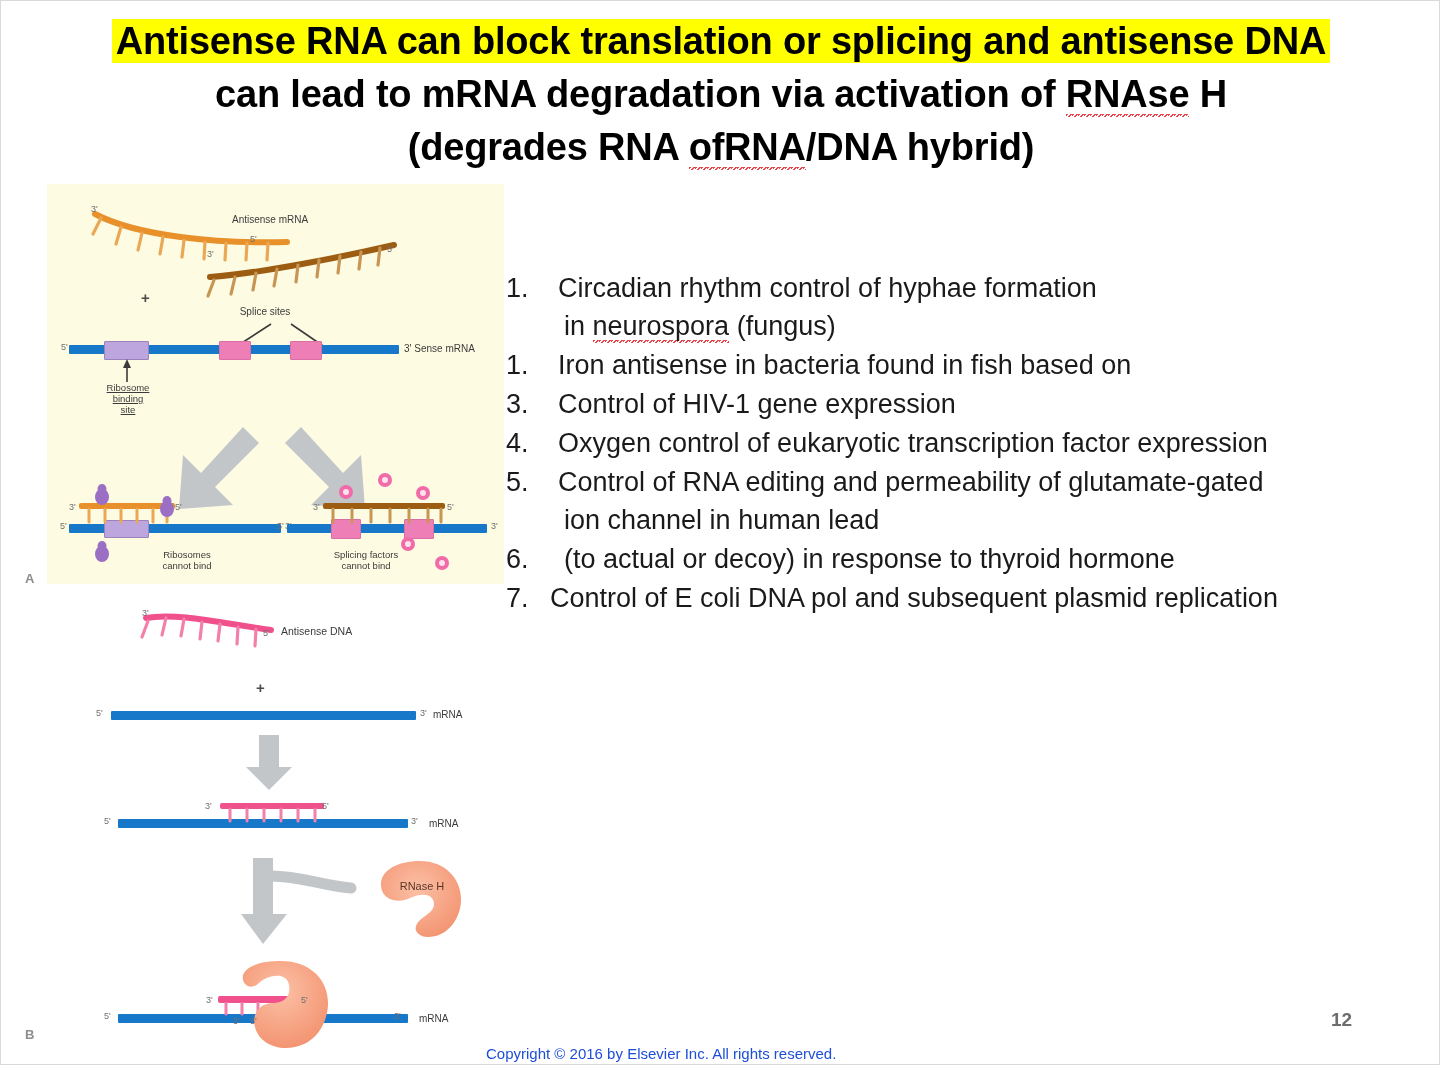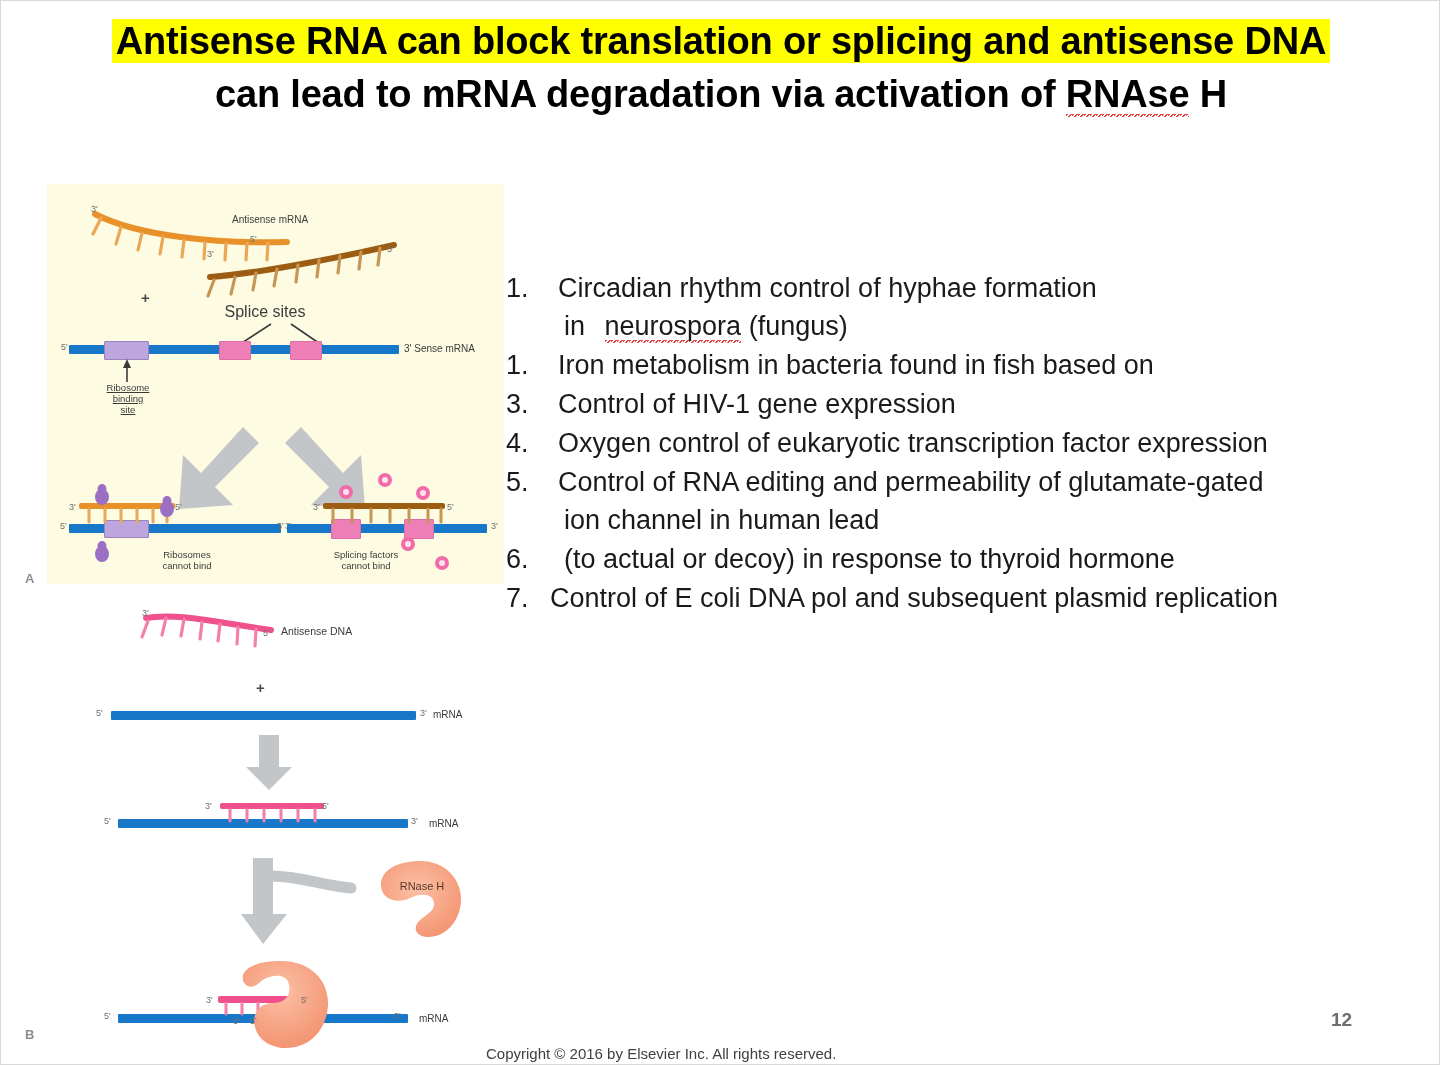--- a/index.html
+++ b/index.html
@@ -58,21 +58,20 @@
   }
   .num.tight{width:44px;flex:0 0 44px;}
   .txt{flex:1;}
   .txt .cont{display:block;padding-left:6px;}
   .sq{
     background-image:repeating-linear-gradient(125deg,#e8444a 0 1.6px,transparent 1.6px 3.2px);
     background-repeat:repeat-x;
     background-size:6px 3px;
     background-position:0 100%;
     padding-bottom:2px;
-    margin-left:12px;
   }
 
   
   .panelA{
     position:absolute;left:46px;top:183px;width:457px;height:400px;
     background:#fdfbe2;
   }
   .panelA-letter{
     position:absolute;left:24px;top:570px;
     font-size:13px;color:#8d8d8d;font-weight:bold;
@@ -109,53 +108,54 @@
     position:absolute;font-size:15px;color:#4a4a4a;font-weight:bold;
   }
 
   
   .ribo{position:absolute;}
   .sf{position:absolute;border-radius:50%;}
 
   
   .copyright{
     position:absolute;left:485px;top:1044px;
-    font-size:15px;color:#404040;
+    font-size:15px;color:#1d4ed8;
     font-family:"Liberation Sans",sans-serif;
   }
   .pagenum{
     position:absolute;left:1330px;top:1008px;
     font-size:19px;color:#6d6d6d;font-weight:bold;
   }
 </style>
 </head>
 <body>
 
 <div class="slide">
 
   <div class="title-block">
     <span class="title-line"><span class="hl">Antisense RNA can block translation or splicing and antisense DNA</span></span>
     <span class="title-line"><span>can lead to mRNA degradation via activation of </span><span class="sq-red">RNAse</span><span> H</span></span>
+    <span class="title-line"><span>(degrades RNA </span><span class="sq-red">ofRNA</span><span>/DNA hybrid)</span></span>
   </div>
 
   <div class="right-col">
     <ul class="olist">
 
       <li>
         <span class="num">1.</span>
         <span class="txt">
           <span>Circadian rhythm control of hyphae formation</span>
           <span class="cont"><span>in </span><span class="sq">neurospora</span><span> (fungus)</span></span>
         </span>
       </li>
 
       <li>
         <span class="num">1.</span>
         <span class="txt">
-          <span>Iron metabolism in bacteria found in fish based on</span>
+          <span>Iron antisense in bacteria found in fish based on</span>
         </span>
       </li>
 
       <li>
         <span class="num">3.</span>
         <span class="txt">
           <span>Control of HIV-1 gene expression</span>
         </span>
       </li>
 
@@ -223,21 +223,21 @@
         <line x1="138" y1="17" x2="136" y2="34"></line>
         <line x1="159" y1="13" x2="157" y2="30"></line>
         <line x1="178" y1="9" x2="176" y2="26"></line>
       </g>
     </svg>
     <span class="tick" style="left:160px;top:65px;">3'</span>
     <span class="tick" style="left:340px;top:60px;">5'</span>
 
     <span class="plus" style="left:94px;top:105px;">+</span>
 
-    <span class="figlabel ctr" style="left:163px;top:122px;width:110px;font-size:16px;">Splice sites</span>
+    <span class="figlabel ctr" style="left:163px;top:122px;width:110px;font-size:10px;">Splice sites</span>
     <svg width="170" height="40" style="position:absolute;left:148px;top:136px;">
       <line x1="76" y1="4" x2="36" y2="30" stroke="#3b3b3b" stroke-width="1.6"></line>
       <polygon points="36,30 44,24 42,32" fill="#3b3b3b"></polygon>
       <line x1="96" y1="4" x2="134" y2="30" stroke="#3b3b3b" stroke-width="1.6"></line>
       <polygon points="134,30 126,24 128,32" fill="#3b3b3b"></polygon>
     </svg>
 
     <div class="mrna" style="left:22px;top:161px;width:330px;"></div>
     <div class="rbs" style="left:57px;top:157px;width:43px;height:17px;"></div>
     <div class="splice" style="left:172px;top:157px;width:30px;height:17px;"></div>

